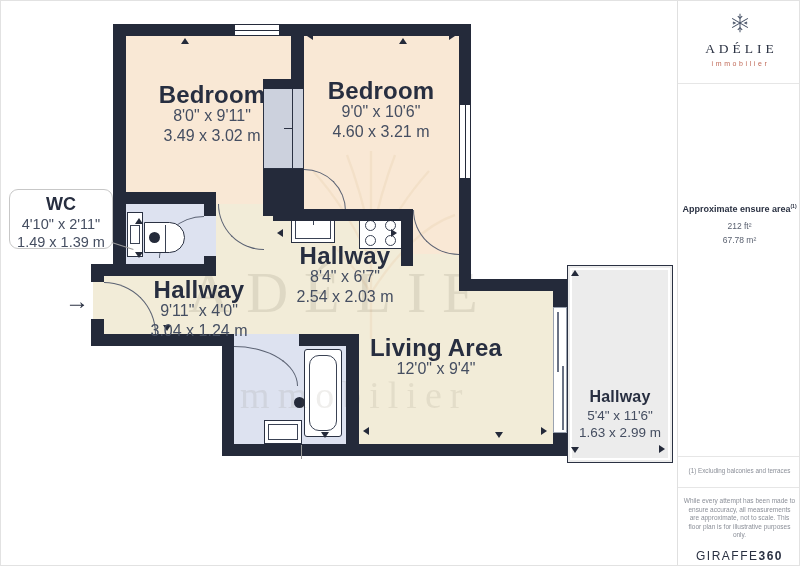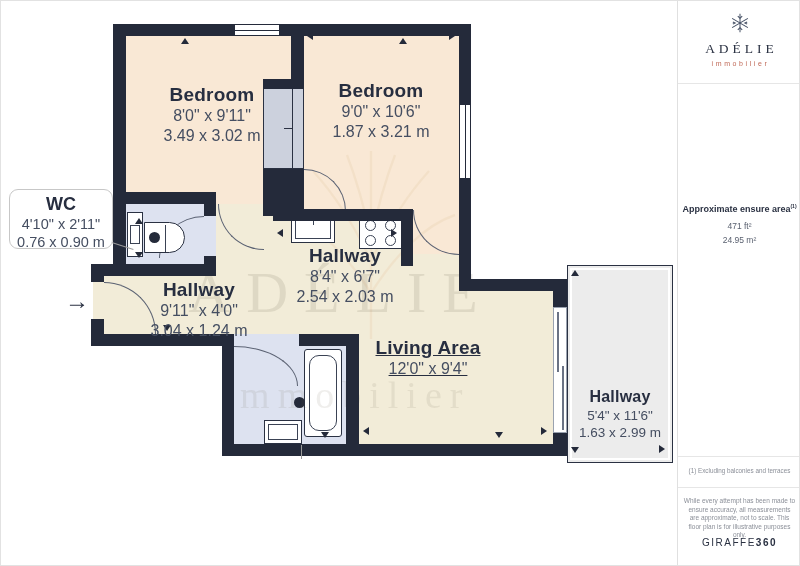--- a/index.html
+++ b/index.html
@@ -14,21 +14,21 @@
   .fin{position:absolute;border:1px solid #3a4254;box-sizing:border-box;}
   .arc{position:absolute;z-index:7;box-sizing:border-box;}
   .win{position:absolute;background:#fff;border:1px solid #242a3a;z-index:11;box-sizing:border-box;}
   .wline{position:absolute;background:#242a3a;}
   .arr{position:absolute;width:0;height:0;z-index:12;}
   .a-up{border-left:4px solid transparent;border-right:4px solid transparent;border-bottom:6px solid #242a3a;}
   .a-dn{border-left:4px solid transparent;border-right:4px solid transparent;border-top:6px solid #242a3a;}
   .a-lf{border-top:4px solid transparent;border-bottom:4px solid transparent;border-right:6px solid #242a3a;}
   .a-rt{border-top:4px solid transparent;border-bottom:4px solid transparent;border-left:6px solid #242a3a;}
   .roomlabel{position:absolute;text-align:center;color:#272e40;z-index:20;}
-  .roomlabel .nm{font-weight:bold;font-size:19px;letter-spacing:.2px;line-height:23px;}
+  .roomlabel .nm{font-weight:bold;font-size:24px;letter-spacing:.2px;line-height:23px;}
   .roomlabel .dim{font-size:16px;color:#454e61;line-height:20px;}
   .roomlabel.sm .nm{font-size:16px;line-height:20px;}
   .roomlabel.sm .dim{font-size:13.5px;line-height:17px;}
   .callout{position:absolute;background:#fff;border:1px solid #c7c7c7;border-radius:9px;text-align:center;z-index:30;color:#272e40;}
   .callout .nm{font-weight:bold;font-size:18px;line-height:22px;margin-top:3px;}
   .callout .dim{font-size:14.5px;color:#454e61;line-height:18px;}
   .leader{position:absolute;background:#9a9a9a;z-index:29;}
   .wm{position:absolute;z-index:9;font-family:"Liberation Serif",serif;text-align:center;pointer-events:none;white-space:nowrap;}
   #sidebar{position:absolute;left:676px;top:0;width:123px;height:566px;background:#fff;border-left:1px solid #e0e0e0;z-index:40;}
   .sdiv{position:absolute;left:0;width:100%;height:1px;background:#e6e6e6;}
@@ -168,46 +168,46 @@
   <div class="wm" style="left:215px;top:372px;width:260px;font-size:38px;letter-spacing:8px;color:rgba(95,85,65,0.10);">immobilier</div>
 
   <div class="roomlabel" style="left:121px;top:82px;width:180px;">
     <div class="nm">Bedroom</div>
     <div class="dim">8'0" x 9'11"</div>
     <div class="dim">3.49 x 3.02 m</div>
   </div>
   <div class="roomlabel" style="left:290px;top:78px;width:180px;">
     <div class="nm">Bedroom</div>
     <div class="dim">9'0" x 10'6"</div>
-    <div class="dim">1.87 x 3.21 m</div>
+    <div class="dim">4.60 x 3.21 m</div>
   </div>
   <div class="roomlabel" style="left:256px;top:243px;width:176px;">
     <div class="nm">Hallway</div>
     <div class="dim">8'4" x 6'7"</div>
     <div class="dim">2.54 x 2.03 m</div>
   </div>
   <div class="roomlabel" style="left:118px;top:277px;width:160px;">
     <div class="nm">Hallway</div>
     <div class="dim">9'11" x 4'0"</div>
     <div class="dim">3.04 x 1.24 m</div>
   </div>
-  <div class="roomlabel" style="left:337px;top:335px;width:180px;text-decoration:underline;">
+  <div class="roomlabel" style="left:345px;top:335px;width:180px;">
     <div class="nm">Living Area</div>
     <div class="dim">12'0" x 9'4"</div>
   </div>
   <div class="roomlabel sm" style="left:567px;top:386px;width:104px;">
     <div class="nm">Hallway</div>
     <div class="dim">5'4" x 11'6"</div>
     <div class="dim">1.63 x 2.99 m</div>
   </div>
 
   <div class="callout" style="left:8px;top:188px;width:102px;height:58px;">
     <div class="nm">WC</div>
     <div class="dim">4'10" x 2'11"</div>
-    <div class="dim">0.76 x 0.90 m</div>
+    <div class="dim">1.49 x 1.39 m</div>
   </div>
   <i class="leader" style="left:107px;top:244px;width:26px;height:1.3px;transform:rotate(18deg);"></i>
 
   <i class="leader" style="left:300px;top:444px;width:1.3px;height:14px;"></i>
 
   <div id="sidebar">
     <i class="sdiv" style="top:82px;"></i>
     <i class="sdiv" style="top:455px;"></i>
     <i class="sdiv" style="top:486px;"></i>
 
@@ -220,26 +220,26 @@
         <path d="M4.2 11 L6.6 12 L4.2 13 M19.8 11 L17.4 12 L19.8 13"></path>
       </svg>
       <div style="font-family:'Liberation Serif',serif;font-size:13.5px;letter-spacing:4px;margin-top:2px;padding-left:4px;">ADÉLIE</div>
       <div style="font-size:7px;letter-spacing:2.6px;color:#c06a58;margin-top:3px;padding-left:2px;">immobilier</div>
     </div>
 
     <div class="sb-txt" style="top:202px;">
       <div style="font-size:9px;font-weight:bold;">
         <span>Approximate ensure area</span><sup style="font-size:5px;">(1)</sup>
       </div>
-      <div style="font-size:8.5px;color:#5a6170;margin-top:7px;">471 ft²</div>
-      <div style="font-size:8.5px;color:#5a6170;margin-top:4px;">24.95 m²</div>
+      <div style="font-size:8.5px;color:#5a6170;margin-top:7px;">212 ft²</div>
+      <div style="font-size:8.5px;color:#5a6170;margin-top:4px;">67.78 m²</div>
     </div>
 
     <div class="sb-txt" style="top:466px;font-size:6.3px;color:#8b8f98;padding:0 3px;box-sizing:border-box;">(1) Excluding balconies and terraces</div>
 
     <div class="sb-txt" style="top:496px;font-size:6.5px;line-height:8.6px;color:#8b8f98;padding:0 5px;box-sizing:border-box;">While every attempt has been made to ensure accuracy, all measurements are approximate, not to scale. This floor plan is for illustrative purposes only.</div>
 
-    <div class="sb-txt" style="top:536px;font-size:10px;letter-spacing:1.5px;color:#2a3142;">
+    <div class="sb-txt" style="top:548px;font-size:12px;letter-spacing:1.5px;color:#2a3142;">
       <span>GIRAFFE</span><span style="font-weight:bold;">360</span>
     </div>
   </div>
 
 </div>
 
 </body></html>

